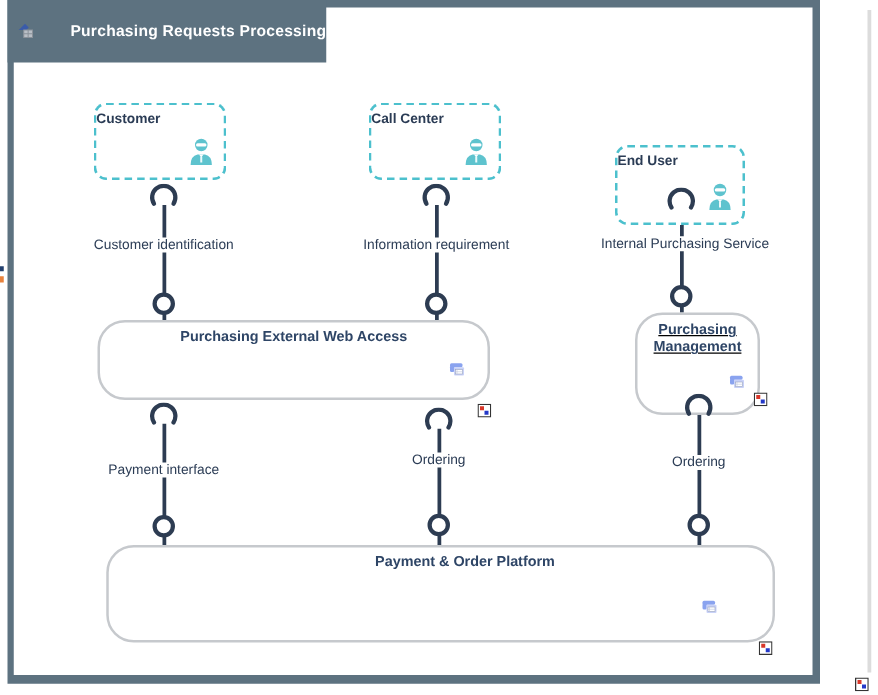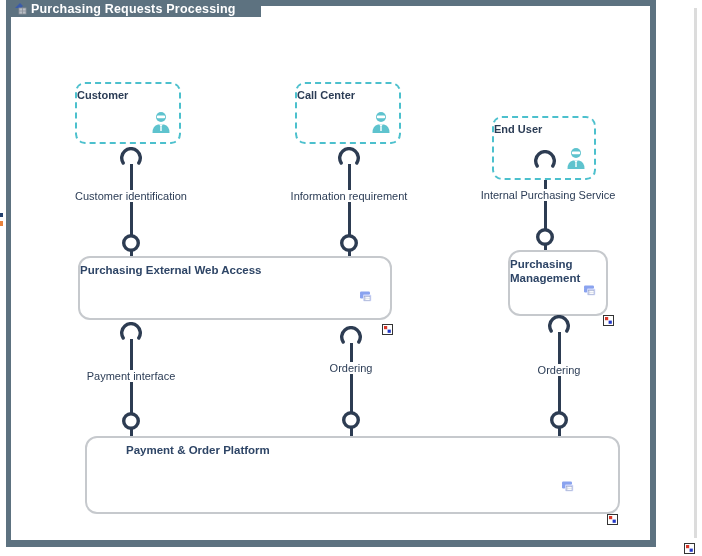--- a/index.html
+++ b/index.html
@@ -3,31 +3,31 @@
 <meta charset="utf-8">
 <style>
   html,body{margin:0;padding:0;background:#fff;}
   .stage{position:relative;width:702px;height:556px;background:#fff;overflow:hidden;
          font-family:"Liberation Sans", sans-serif;}
   .abs{position:absolute;}
   
   .frame{left:6px;top:0;width:650px;height:547px;box-sizing:border-box;
          border:6px solid #5d7280;border-left-width:5px;border-bottom-width:7px;
          background:#fff;z-index:0;}
-  .title-tab{left:6px;top:0;width:255px;height:17px;background:#5d7280;z-index:6;
-             display:flex;align-items:center;padding-left:7px;box-sizing:border-box;gap:2px;}
+  .title-tab{left:6px;top:0;width:255px;height:50px;background:#5d7280;z-index:6;
+             display:flex;align-items:center;padding-left:7px;box-sizing:border-box;gap:2px;justify-content:space-between;}
   .title-text{color:#fff;font-size:12.5px;font-weight:bold;letter-spacing:.2px;white-space:nowrap;}
   
   .actor{box-sizing:border-box;border:2px dashed #4cc0cd;border-radius:10px;background:#fff;
          z-index:3;text-align:left;}
   .actor-label{display:block;padding-top:5px;font-size:11px;font-weight:bold;color:#2b3c55;}
   .person{position:absolute;right:7px;bottom:4px;}
   
-  .comp{box-sizing:border-box;border:2px solid #c6c9cd;border-radius:12px;background:#fff;
-        z-index:3;}
+  .comp{box-sizing:border-box;border:2px solid #c6c9cd;border-radius:22px;background:#fff;
+        z-index:3;text-align:center;}
   .comp-label{display:block;padding-top:5px;font-size:11.5px;font-weight:bold;color:#2e4566;line-height:1.25;}
   
   .cline{width:3px;background:#2d3c52;z-index:2;}
   .socket,.ball{z-index:4;}
   .clabel{z-index:4;transform:translateX(-50%);background:#fff;padding:0 3px;
           font-size:11px;font-weight:normal;color:#2b3c55;white-space:nowrap;}
   .badge{z-index:5;}
   .scroll-line{left:694px;top:8px;width:3px;height:530px;background:#dcdcdc;z-index:1;}
   .mark1{left:0;top:213px;width:3px;height:4px;background:#23406e;z-index:7;}
   .mark2{left:0;top:221px;width:3px;height:5px;background:#e8823c;z-index:7;}
@@ -107,21 +107,21 @@
     </span>
   </div>
   <span class="abs badge" style="left:382px;top:321px;">
     <svg width="11" height="11" viewBox="0 0 11 11">
       <rect x="0.5" y="0.5" width="10" height="10" fill="#ffffff" stroke="#333333" stroke-width="1"></rect>
       <rect x="2" y="2" width="3.2" height="3.2" fill="#d8372a"></rect>
       <rect x="5.6" y="5.6" width="3.2" height="3.2" fill="#2438c8"></rect>
     </svg>
   </span>
 
-  <div class="abs comp" style="left:508px;top:250px;width:100px;height:66px;">
+  <div class="abs comp" style="left:508px;top:250px;width:100px;height:82px;text-decoration:underline;">
     <span class="comp-label">Purchasing Management</span>
     <span class="abs" style="right:8px;bottom:11px;">
       <svg width="17" height="17" viewBox="0 0 17 17">
         <rect x="3" y="3.5" width="10" height="3.2" rx="1.2" fill="#8aa3ef"></rect>
         <rect x="3" y="5.5" width="3.4" height="5" rx="1.2" fill="#8aa3ef"></rect>
         <rect x="6.2" y="6.8" width="8" height="6.5" rx="0.8" fill="#c9d2f8"></rect>
         <rect x="7.4" y="8.6" width="5.6" height="3.6" fill="#ffffff" stroke="#9aa4c0" stroke-width="0.5"></rect>
         <line x1="8.6" y1="8.6" x2="8.6" y2="12.2" stroke="#c0c8dd" stroke-width="0.5"></line>
         <line x1="7.4" y1="10.4" x2="13" y2="10.4" stroke="#c0c8dd" stroke-width="0.5"></line>
       </svg>

